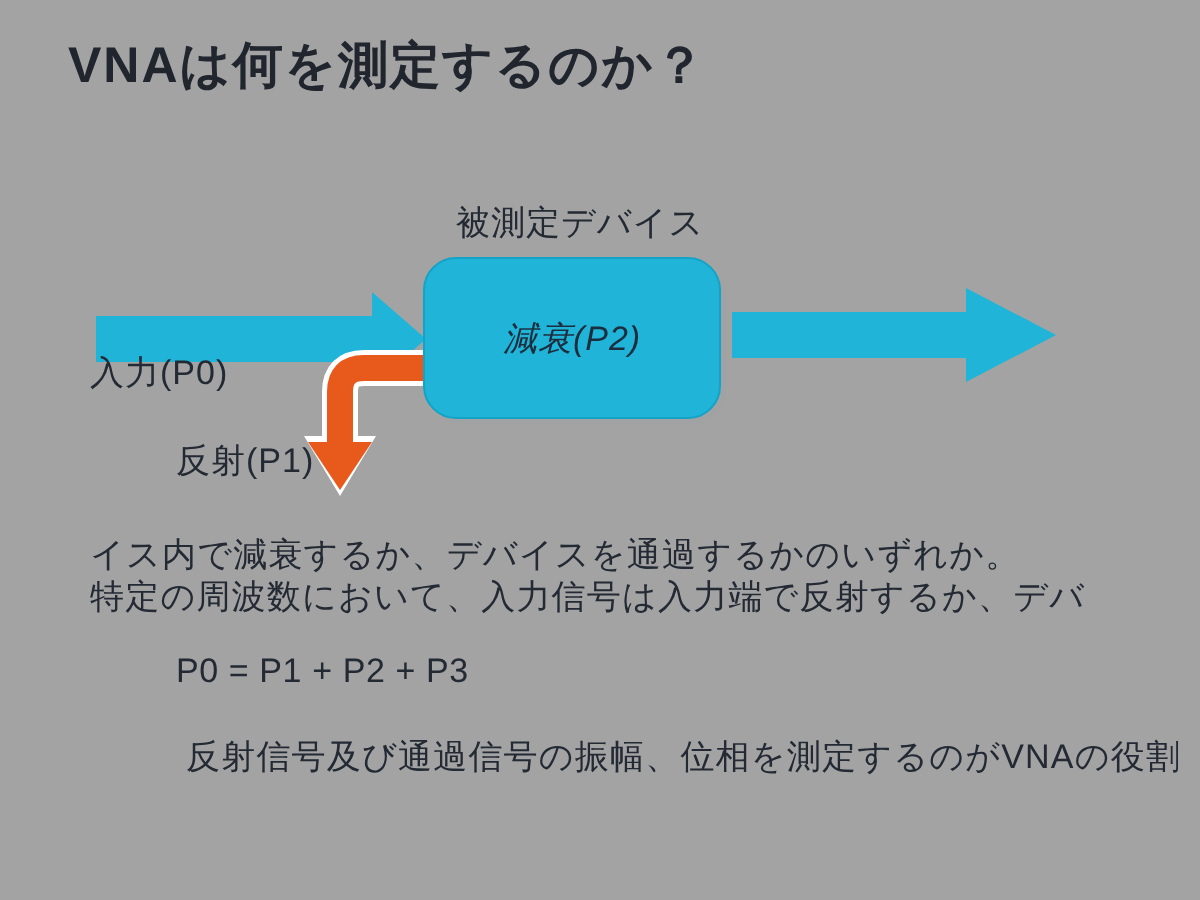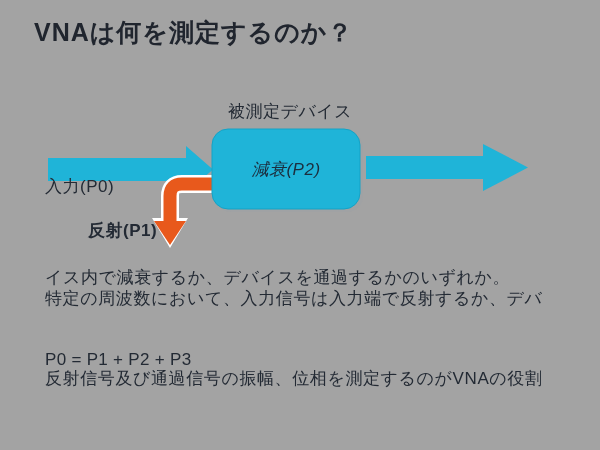--- a/index.html
+++ b/index.html
@@ -6,29 +6,29 @@
   body{font-family:"Liberation Sans","DejaVu Sans",sans-serif;background:#fff;}
   .slide{position:relative;width:600px;height:450px;background:#a3a3a3;overflow:hidden;}
   .title{position:absolute;left:34px;top:16px;margin:0;font-size:25px;font-weight:bold;
          color:#20252E;letter-spacing:1px;}
   .diagram{position:absolute;left:0;top:0;width:524px;height:450px;padding-left:20px;}
   .diagram svg{position:absolute;left:0;top:0;}
   .dlabel{position:absolute;font-size:17px;color:#232A34;letter-spacing:0.5px;white-space:nowrap;}
   .label-device{left:228px;top:100px;}
   .label-input{left:45px;top:129px;margin-top:46px;}
   .label-through{left:397px;top:129px;}
-  .label-reflect{left:88px;top:219px;font-weight:bold;}
+  .label-reflect{left:88px;top:219px;}
   .box-text{position:absolute;left:212px;top:129px;width:148px;height:80px;
             display:flex;align-items:center;justify-content:center;
             font-size:17px;color:#1C2E3E;letter-spacing:0.5px;font-style:italic;}
   .bodytext{position:absolute;left:45px;color:#232A34;font-size:17px;
             line-height:21px;letter-spacing:0.6px;white-space:nowrap;}
   .para1{top:267px;}
-  .formula{top:349px;letter-spacing:0.3px;}
-  .para2{top:368px;}
+  .formula{top:325px;letter-spacing:0.3px;margin-left:43px;}
+  .para2{top:368px;margin-left:48px;}
 </style>
 </head>
 <body>
 
 <div class="slide">
 
   <h1 class="title">VNAは何を測定するのか？</h1>
 
   <div class="diagram">
 

